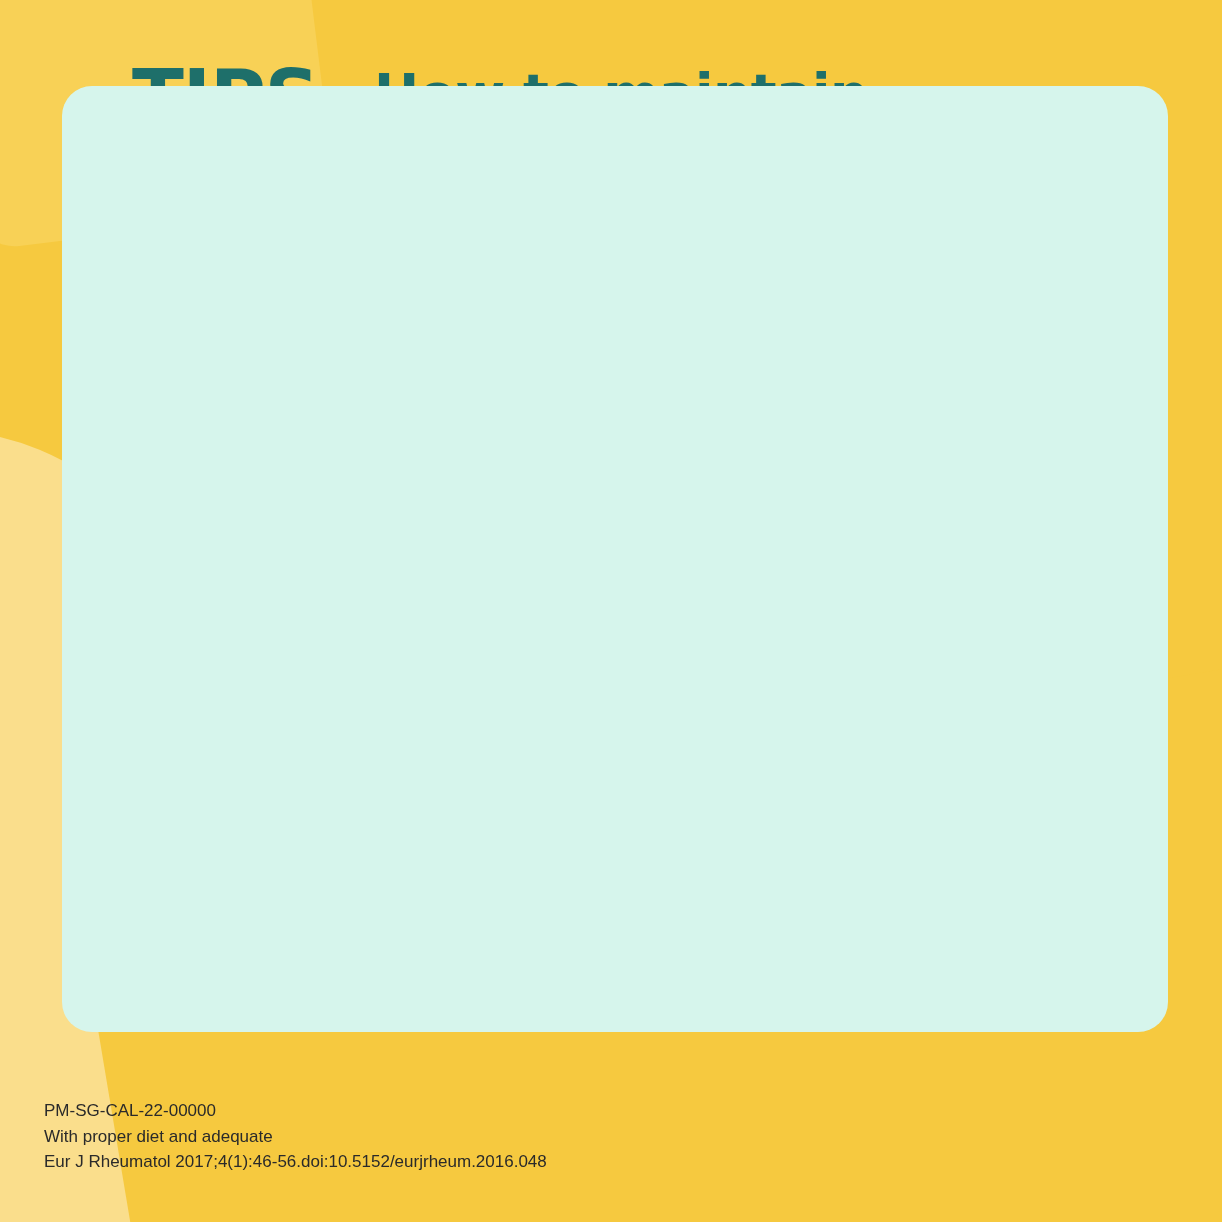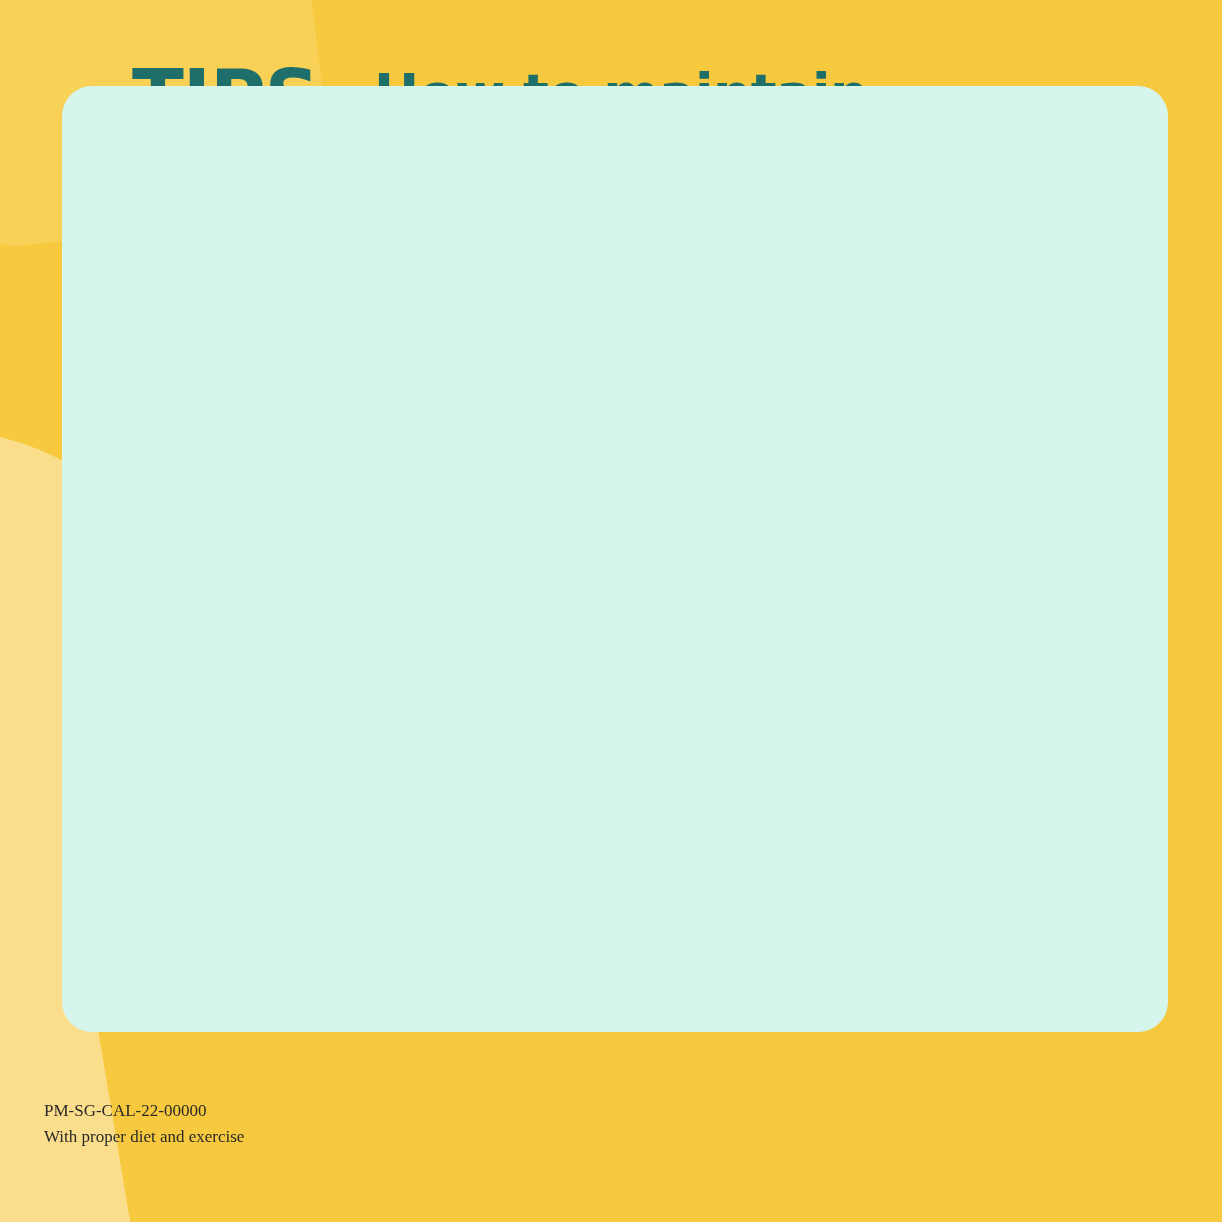--- a/index.html
+++ b/index.html
@@ -126,21 +126,21 @@
     line-height:1.25;
     color:#15161A;
     letter-spacing:-0.3px;
   }
 
   
   .footer{
     position:absolute;
     left:44px; top:1098px;
     z-index:6;
-    font-family:Liberation Serif, serif;
+    font-family:Liberation Sans, sans-serif;
     font-size:17px;
     line-height:1.50;
     color:#2A2A2A;
   }
   .footer div{ white-space:nowrap; }
 </style>
 </head>
 <body>
 
 <div class="bg-layer">
@@ -256,14 +256,15 @@
         </svg>
       </div>
     </div>
     <div class="tip-text">Reduce caffeine and salt intake in your diet.</div>
   </div>
 
 </div>
 
 <div class="footer">
   <div>PM-SG-CAL-22-00000</div>
-  <div>With proper diet and exercise</div>
+  <div>With proper diet and adequate</div>
+  <div>Eur J Rheumatol 2017;4(1):46-56.doi:10.5152/eurjrheum.2016.048</div>
 </div>
 
 </body></html>

